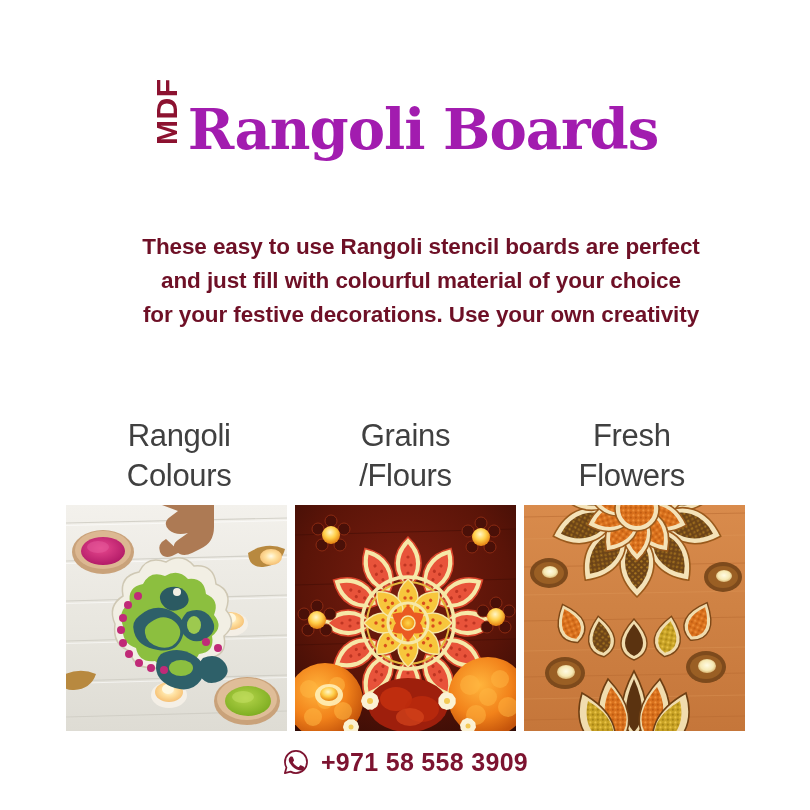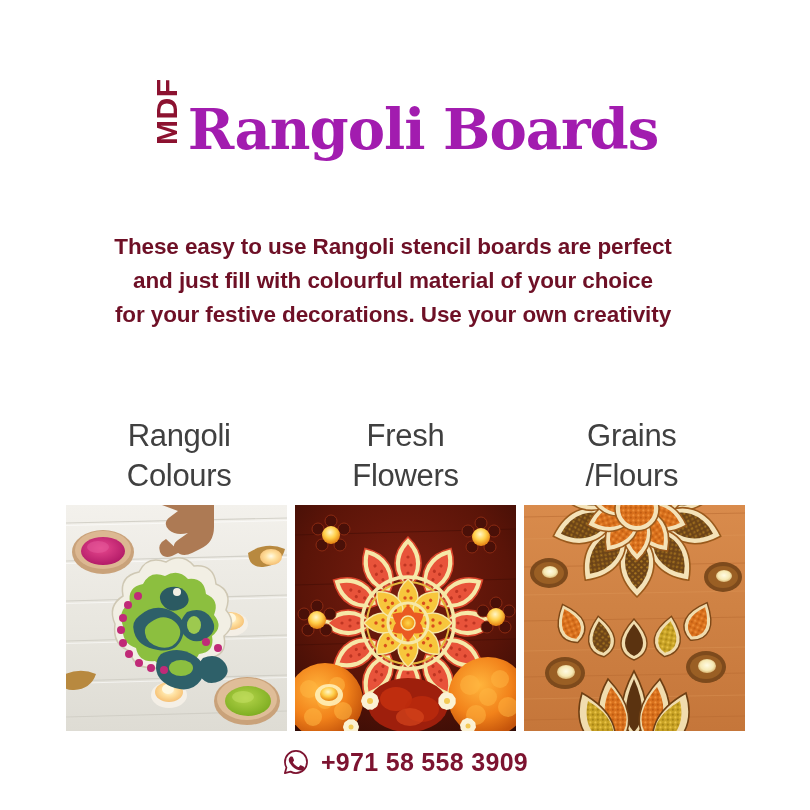--- a/index.html
+++ b/index.html
@@ -54,21 +54,21 @@
     font-weight: bold;
     font-size: 56px;
     line-height: 0.95;
     letter-spacing: -1px;
     white-space: nowrap;
   }
 
   
   .desc {
     position: absolute;
-    left: 60px;
+    left: 88px;
     top: 230px;
     width: 666px;
     text-align: center;
     color: #6e1026;
     font-family: "Liberation Sans", sans-serif;
     font-weight: bold;
     font-size: 22.5px;
     line-height: 1.52;
     letter-spacing: -0.1px;
   }
@@ -148,26 +148,26 @@
     <div>and just fill with colourful material of your choice</div>
     <div>for your festive decorations. Use your own creativity</div>
   </div>
 
   <div class="cat-row">
     <div class="cat">
       <span>Rangoli</span>
       <span class="l2">Colours</span>
     </div>
     <div class="cat">
+      <span>Grains</span>
+      <span class="l2">/Flours</span>
+    </div>
+    <div class="cat">
       <span>Fresh</span>
       <span class="l2">Flowers</span>
-    </div>
-    <div class="cat">
-      <span>Grains</span>
-      <span class="l2">/Flours</span>
     </div>
   </div>
 
   <div class="tiles">
 
     <div class="tile">
       <svg viewBox="0 0 221 226" preserveAspectRatio="xMidYMid slice">
         <defs>
           <linearGradient id="wood1" x1="0" y1="0" x2="0" y2="1">
             <stop offset="0%" stop-color="#f3f1ec"></stop>

